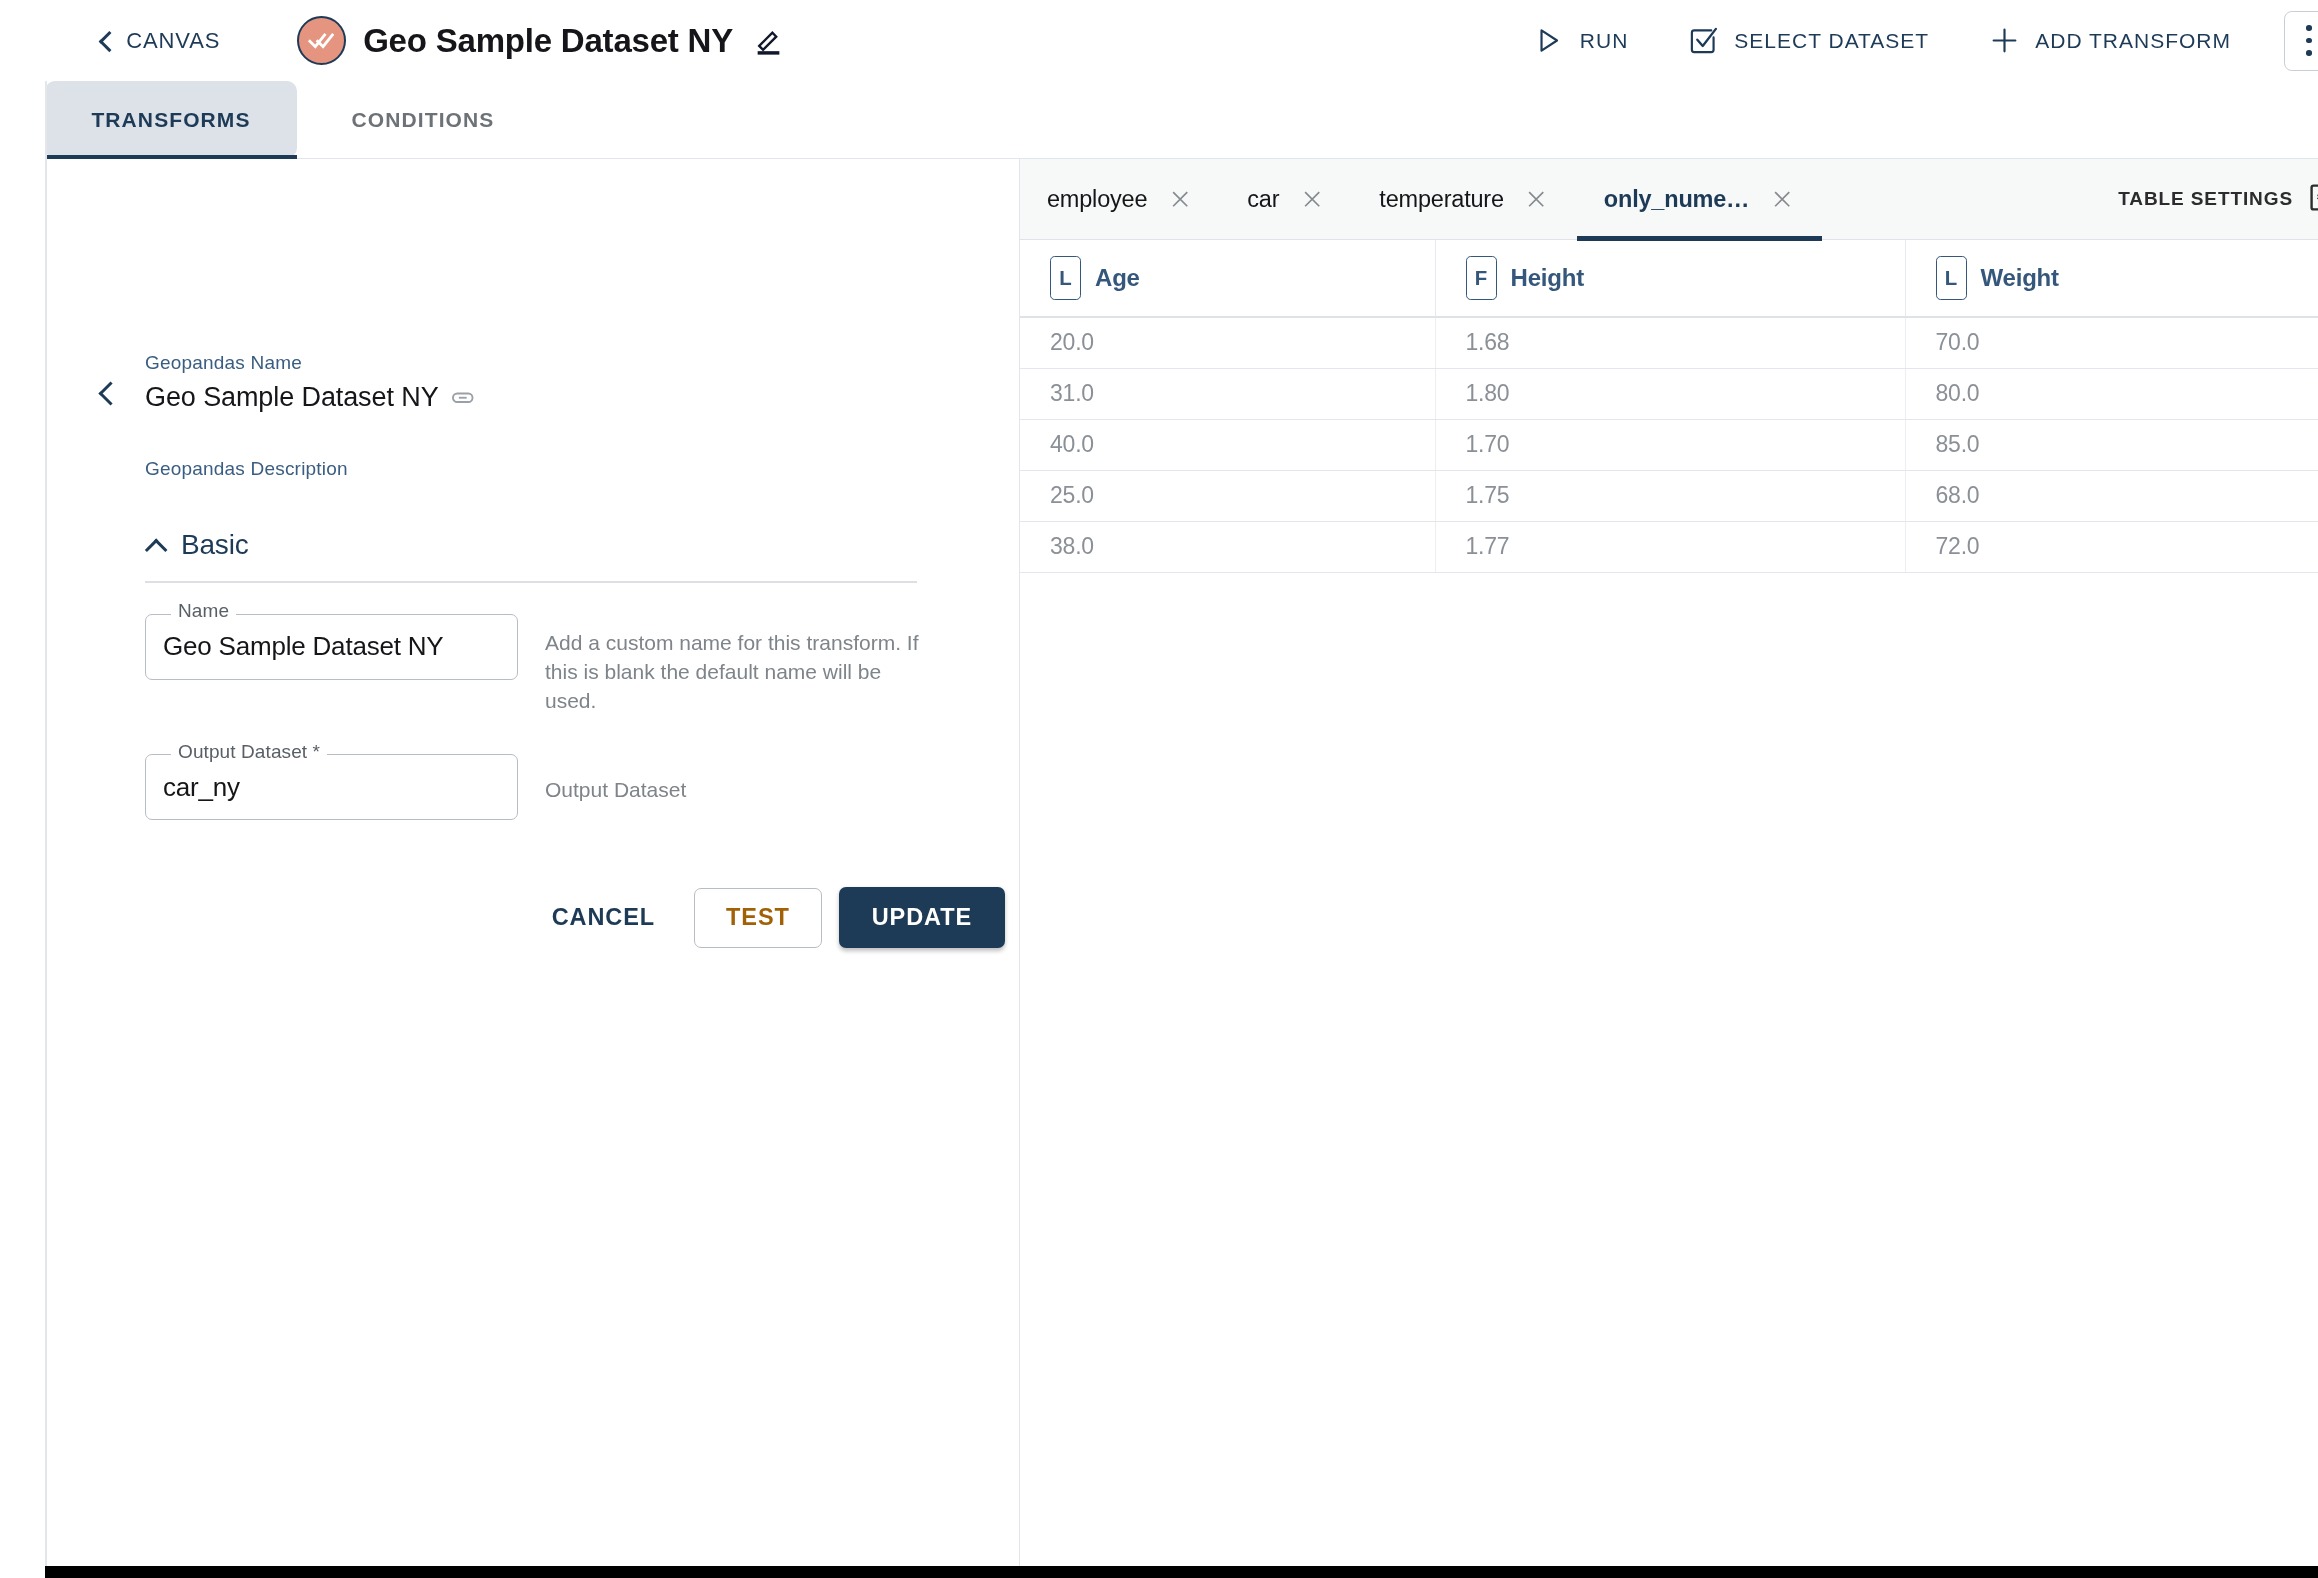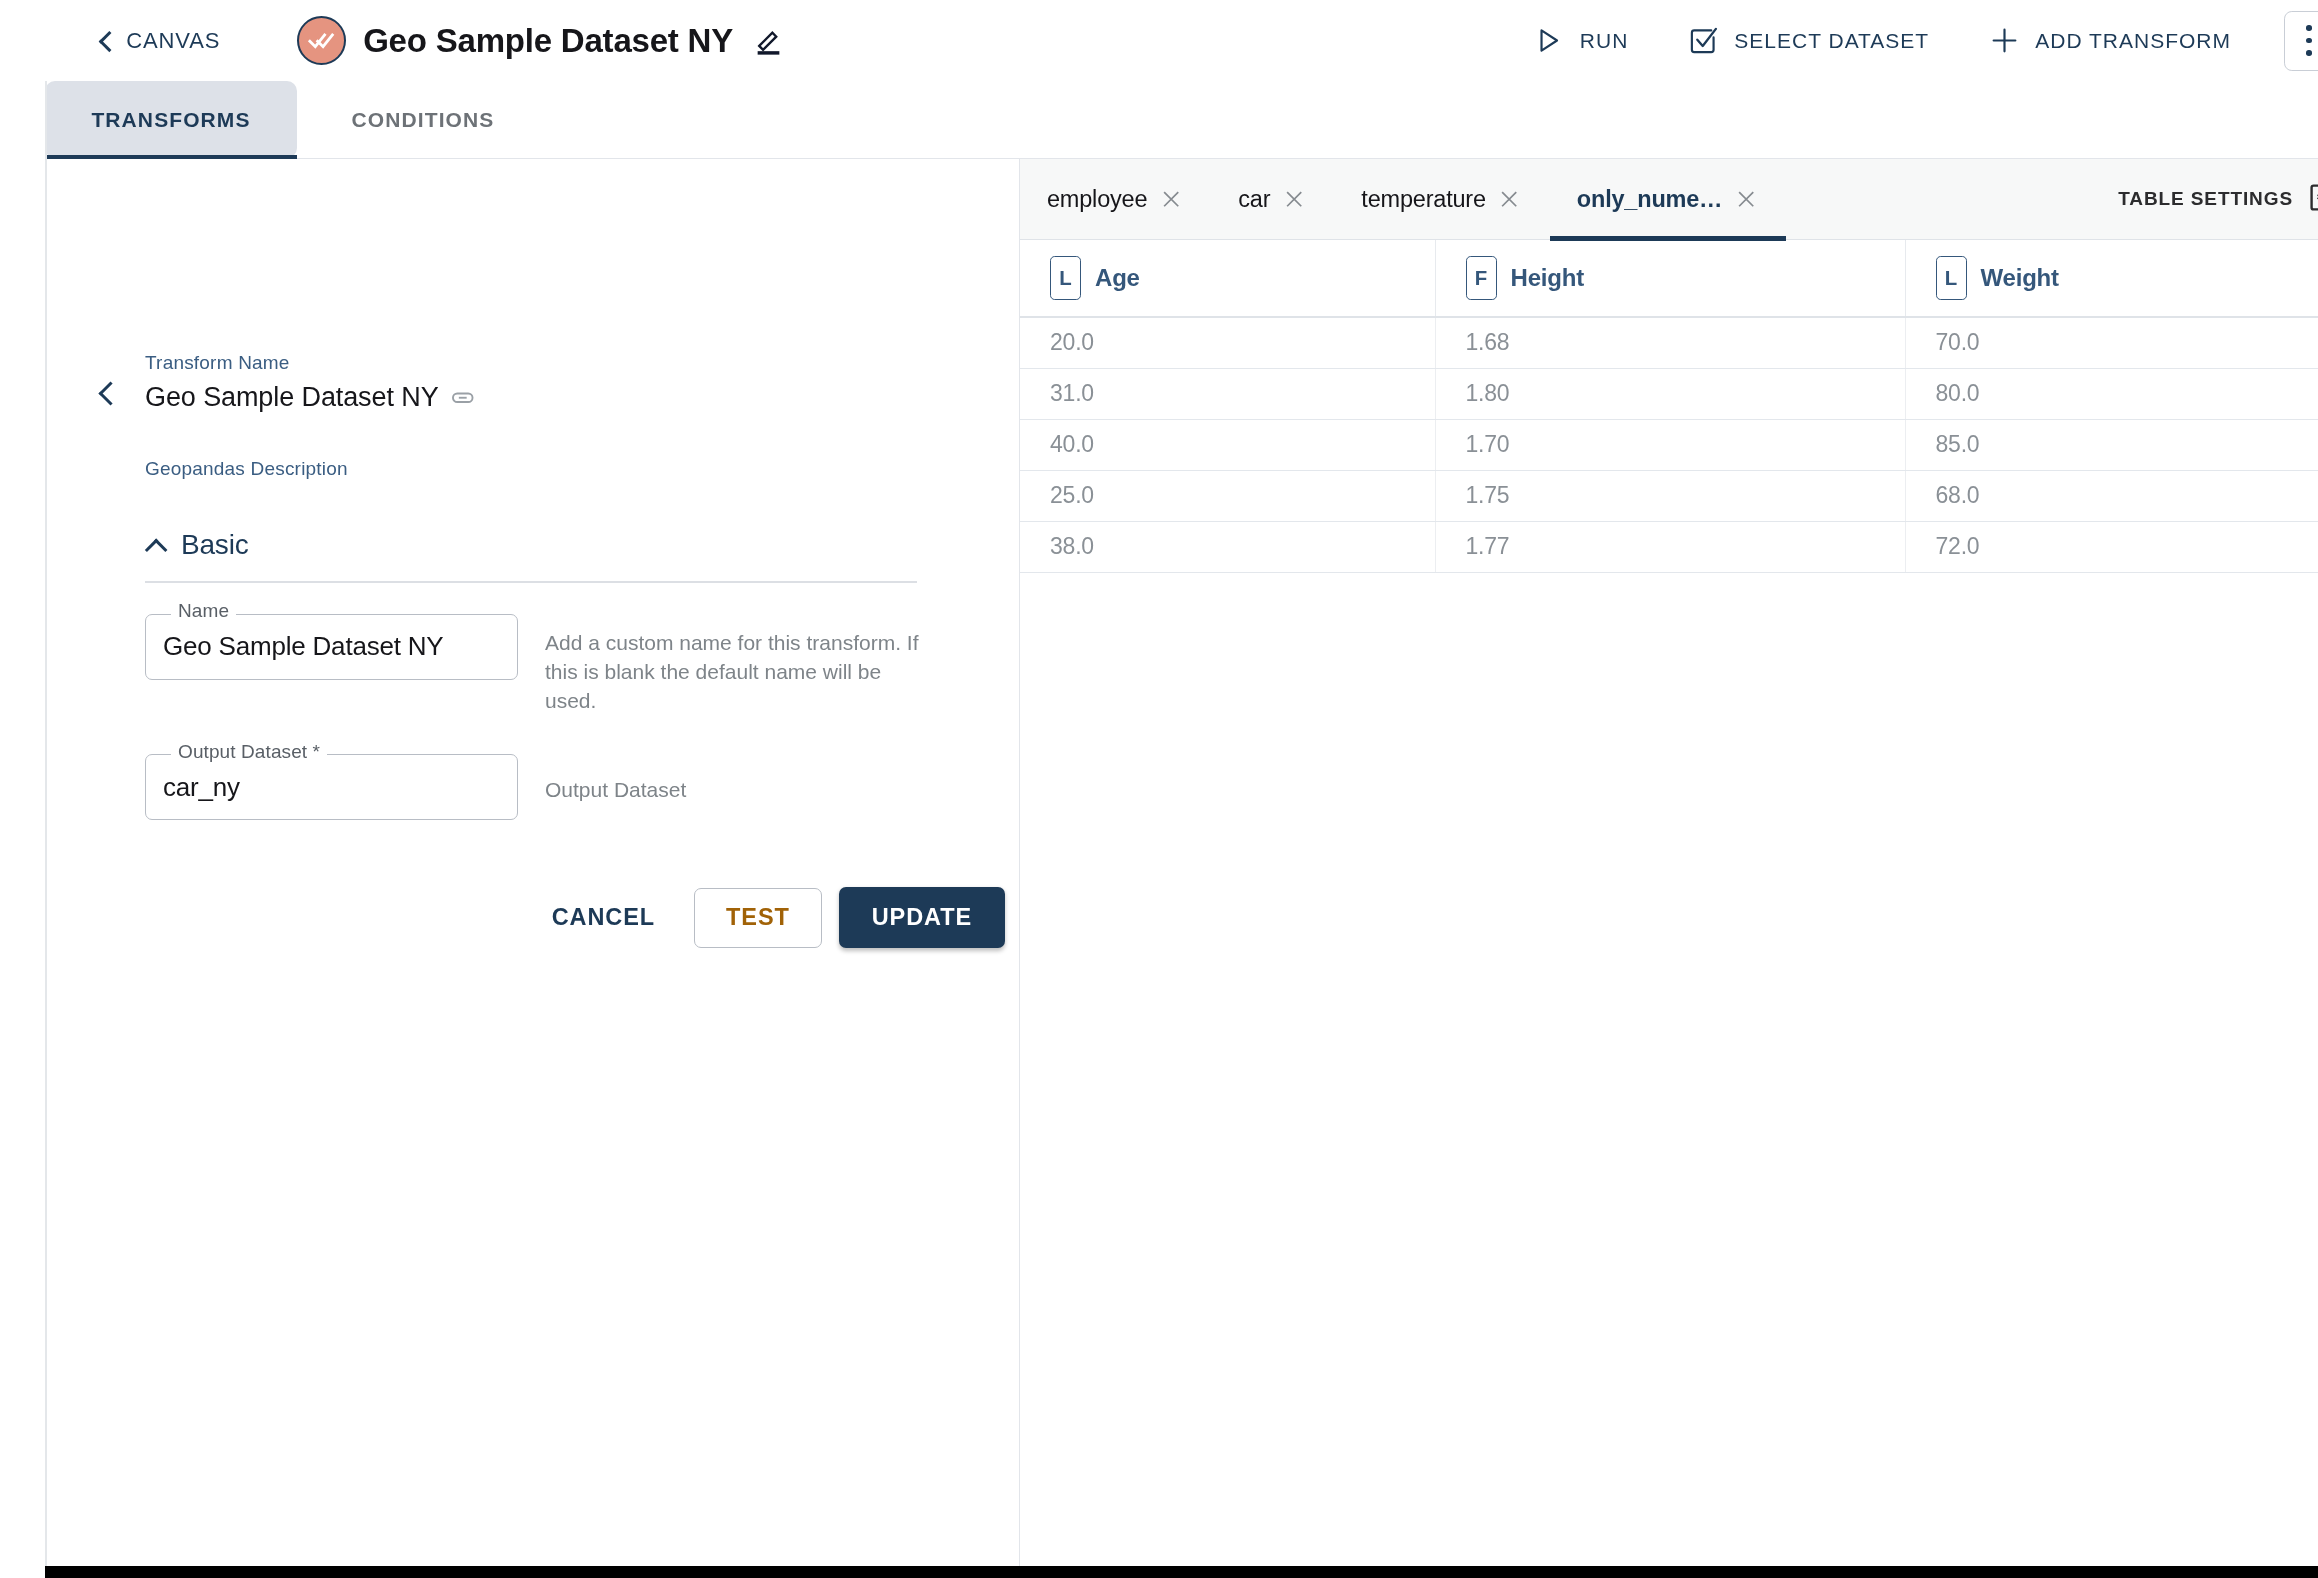--- a/index.html
+++ b/index.html
@@ -346,21 +346,21 @@
     min-height: 81px;
     background: #f7f8f8;
     display: flex;
     align-items: stretch;
     border-bottom: 1.6px solid #dfe3e8;
     position: relative;
   }
   .ds-tab {
     display: flex;
     align-items: center;
-    gap: 10px;
+    gap: 19px;
     padding: 0 27px;
     cursor: pointer;
     position: relative;
   }
   .ds-tab .dsname {
     font-size: 23.5px;
     color: #16161a;
     font-weight: 500;
     letter-spacing: -0.2px;
     white-space: nowrap;
@@ -527,21 +527,21 @@
   </div>
 
   <div class="body">
 
     <div class="left">
 
       <div class="collapse-chev"></div>
 
       <div class="form-wrap">
 
-        <div class="field-label-sm">Transform Name</div>
+        <div class="field-label-sm">Geopandas Name</div>
         <div class="tname-row">
           <span class="tname">Geo Sample Dataset NY</span>
           <span class="link-ico">
             <svg width="23.5" height="23.5" viewBox="0 0 30 30">
               <rect x="2.5" y="9.5" width="25" height="11" rx="5.5" fill="none" stroke="#9aa0a6" stroke-width="2.4"></rect>
               <path d="M10 15 L20 15" stroke="#9aa0a6" stroke-width="2.4"></path>
             </svg>
           </span>
         </div>
 

